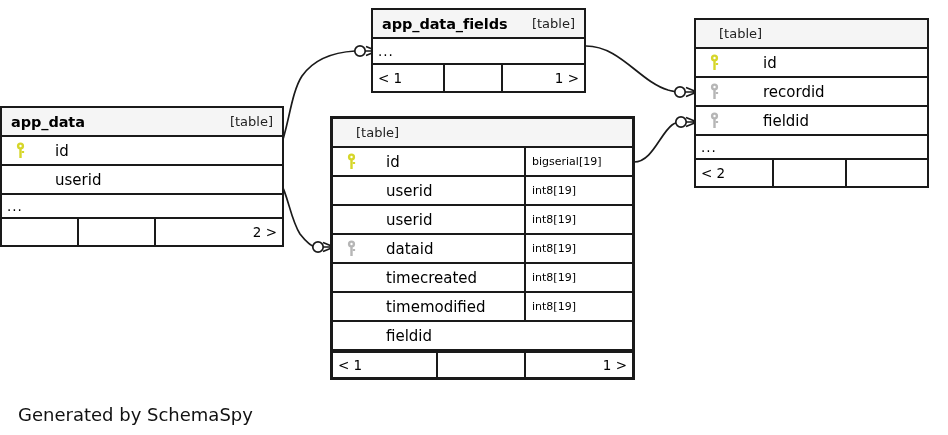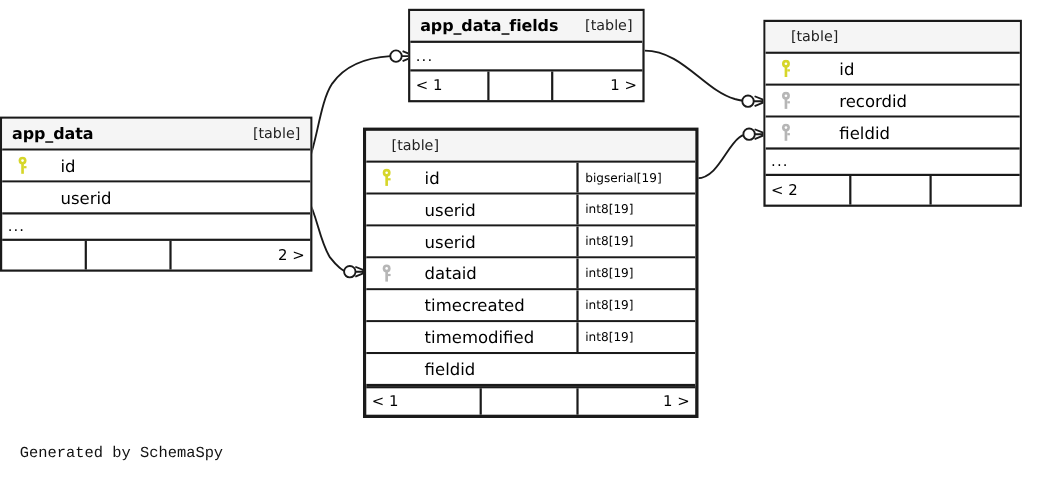--- a/index.html
+++ b/index.html
@@ -126,25 +126,24 @@
     font-size: 13.5px;
     border-right: 2px solid #1a1a1a;
     padding: 0 5px;
     white-space: nowrap;
   }
   .footer-cell:last-child { border-right: none; }
   .fc-left { justify-content: flex-start; }
   .fc-right { justify-content: flex-end; }
   .credit {
     position: absolute;
-    font-size: 14px;
+    font-size: 18px;
     color: #111;
     white-space: nowrap;
     z-index: 4;
-    font-family: Liberation Mono, monospace;
   }
   .key-icon { display: block; }
 </style>
 </head>
 <body>
 
 <div id="canvas">
 
   <svg class="edges" viewBox="0 0 948 435" xmlns="http://www.w3.org/2000/svg">
     <defs>

